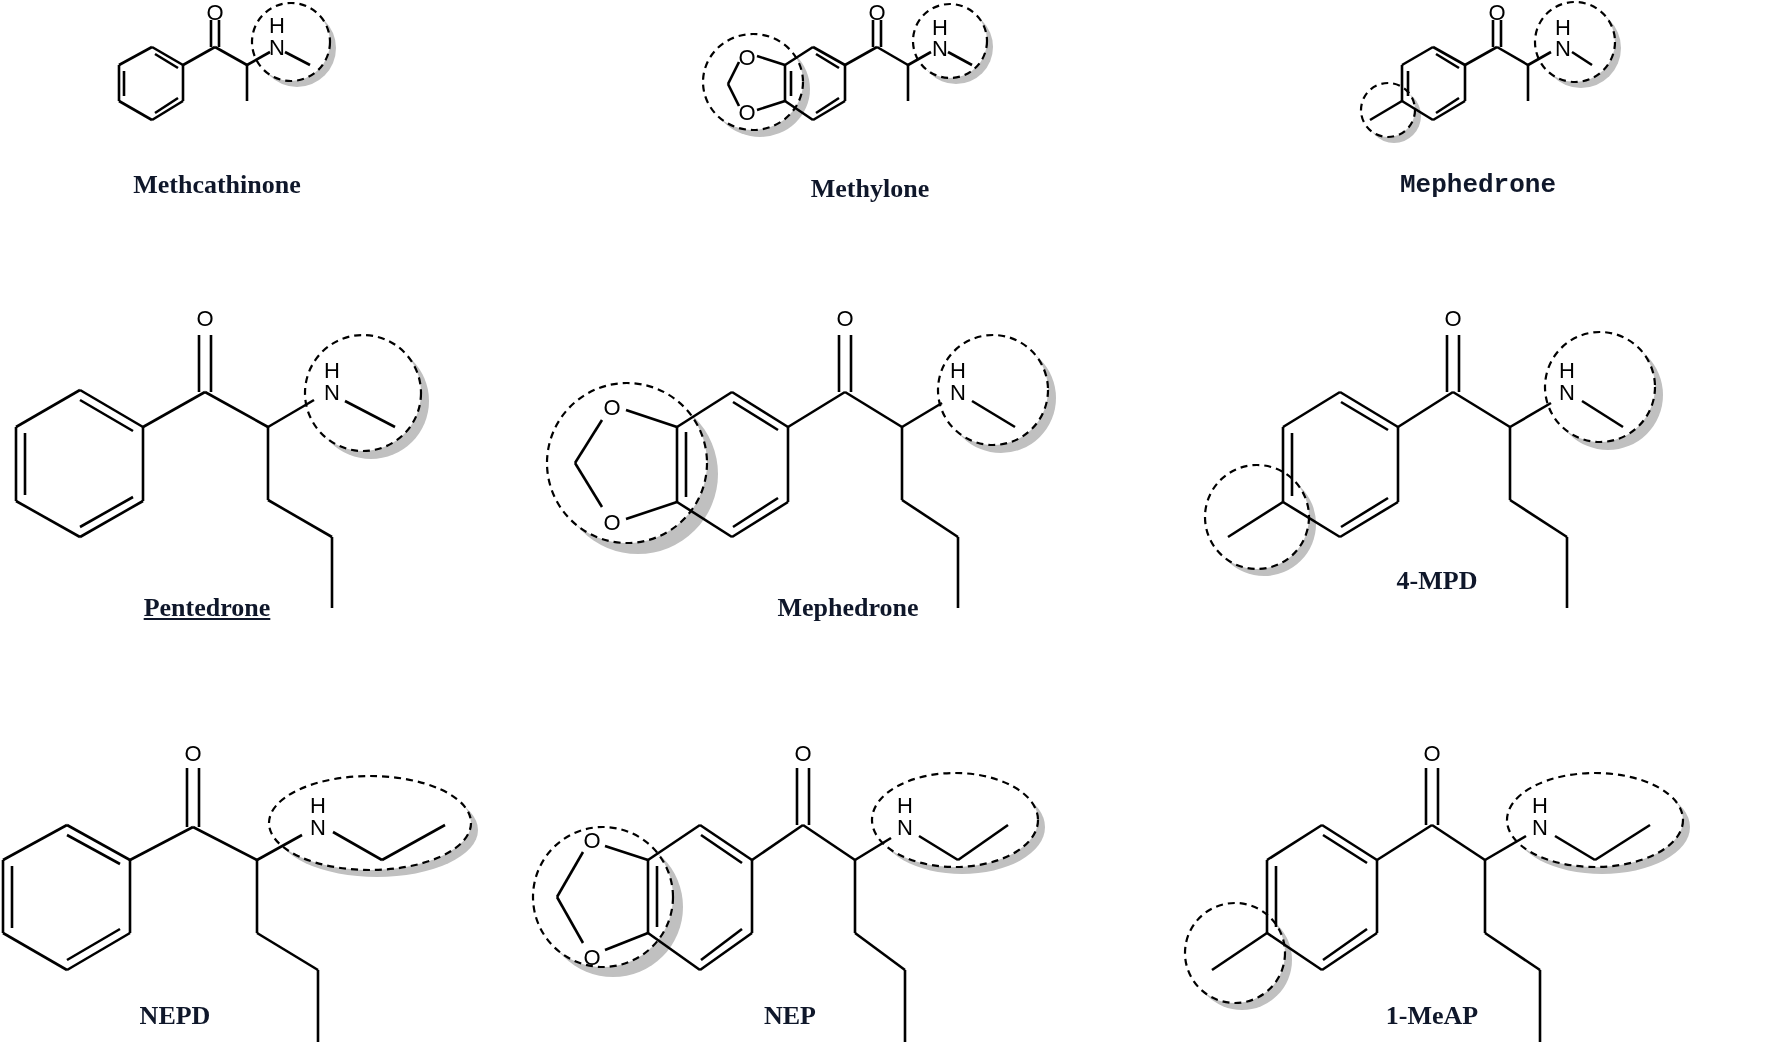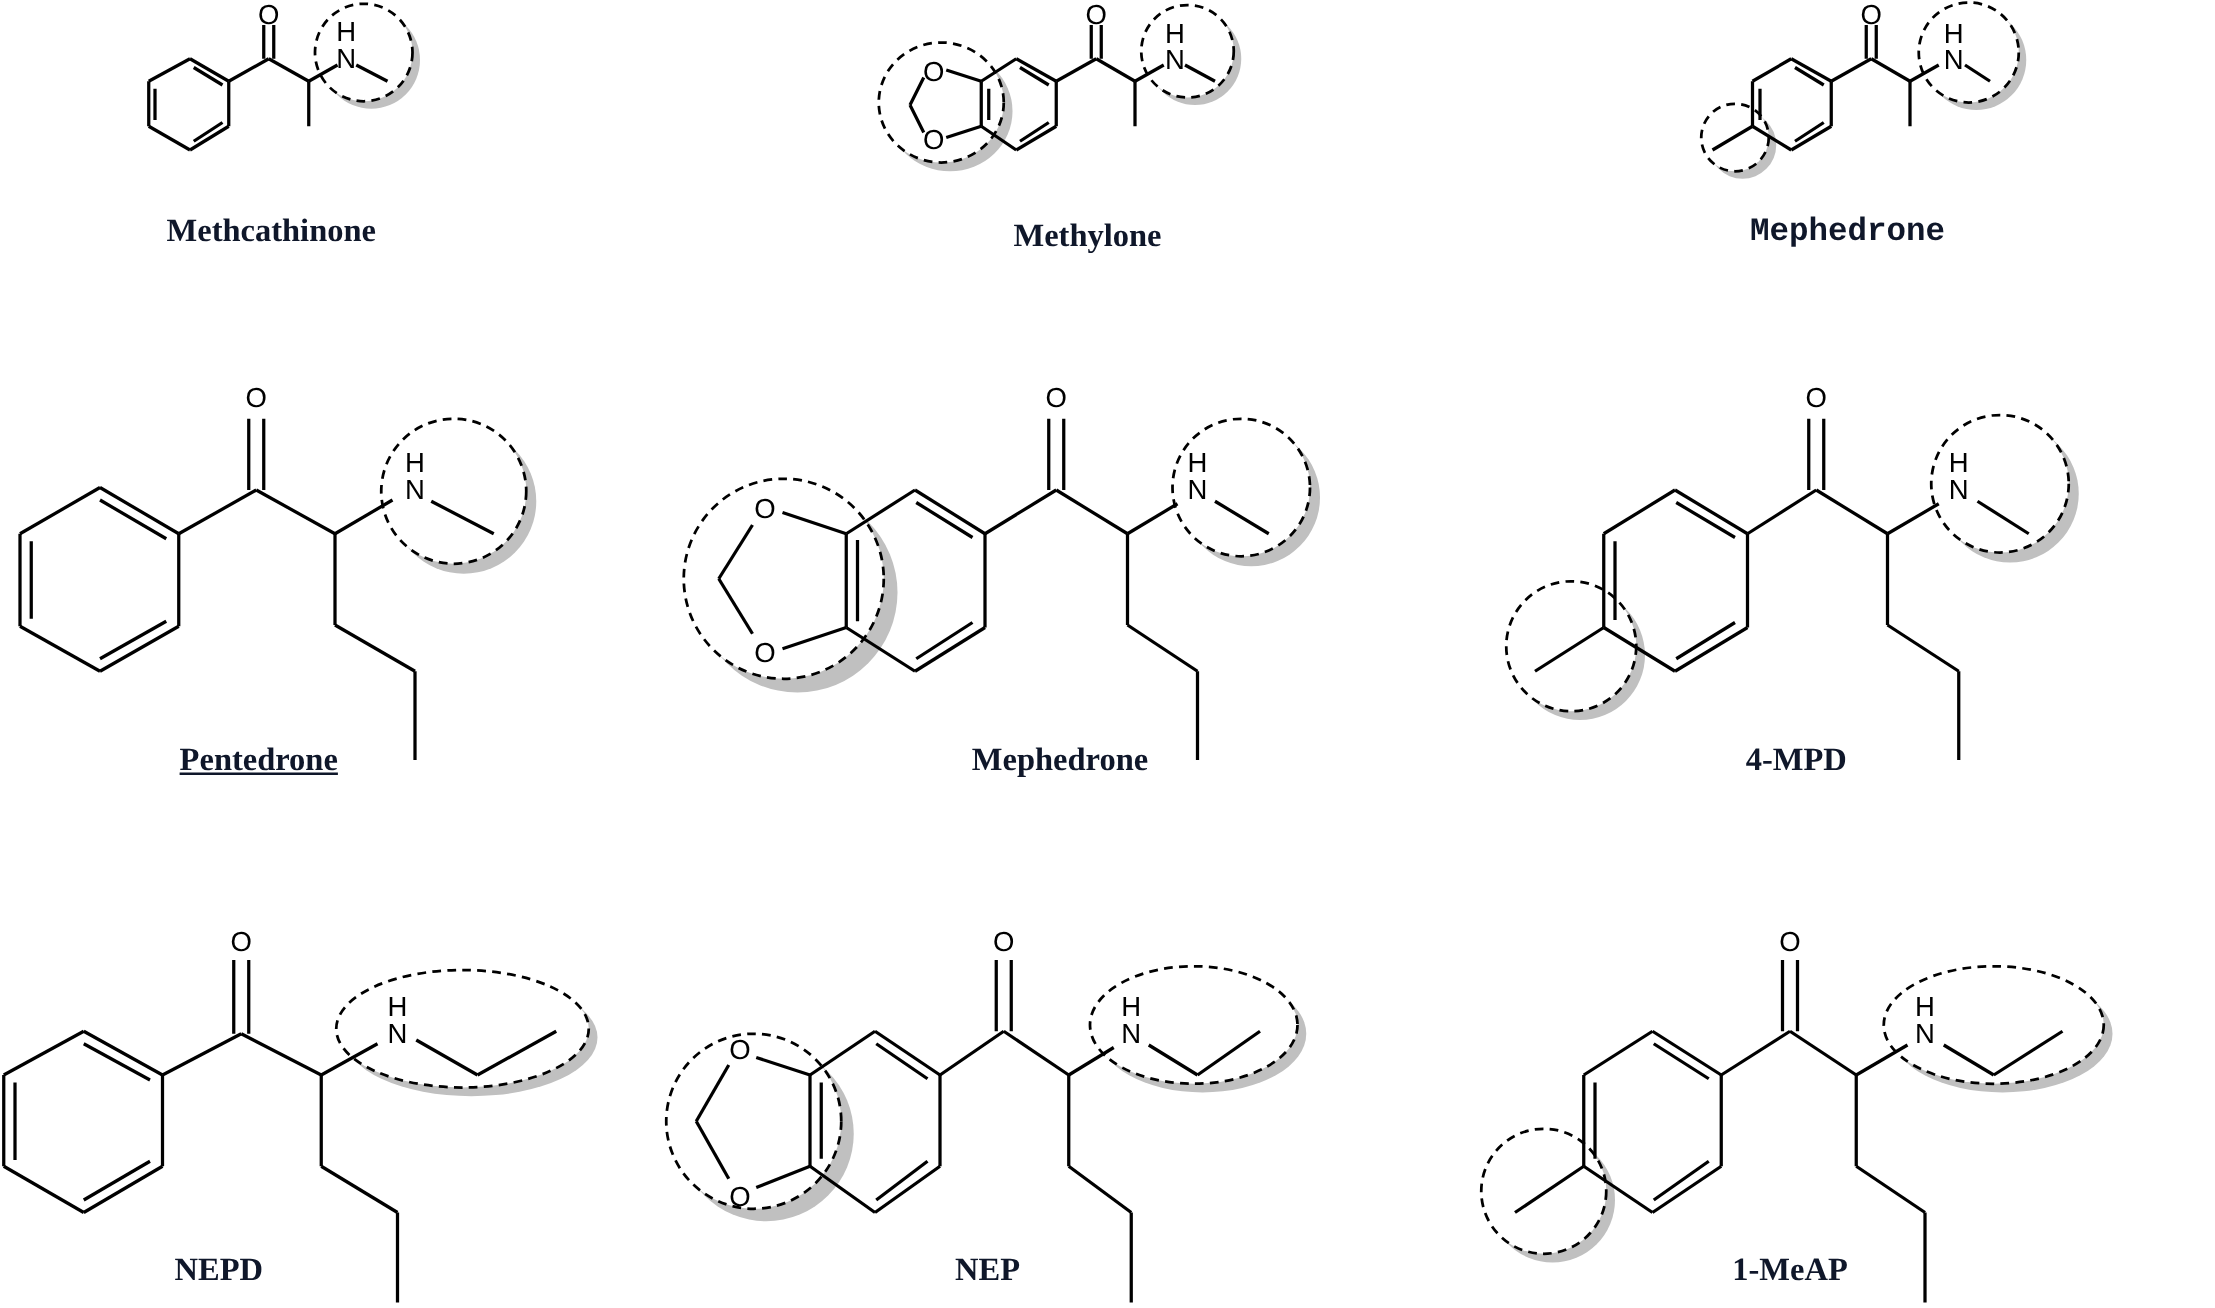--- a/index.html
+++ b/index.html
@@ -280,17 +280,17 @@
       <ellipse cx="1595" cy="820" rx="88" ry="47" class="ring-circle"></ellipse>
     </g>
 </svg>
 
 <div class="labels">
   <div class="mol-label" style="left: 217px; top: 172px;">Methcathinone</div>
   <div class="mol-label" style="left: 870px; top: 176px;">Methylone</div>
   <div class="mol-label" style="left: 1478px; top: 172px; font-family: Liberation Mono, monospace;">Mephedrone</div>
   <div class="mol-label" style="left: 207px; top: 595px; text-decoration: underline;">Pentedrone</div>
   <div class="mol-label" style="left: 848px; top: 595px;">Mephedrone</div>
-  <div class="mol-label" style="left: 1437px; top: 595px;">4-MPD</div>
+  <div class="mol-label" style="left: 1437px; top: 568px;">4-MPD</div>
   <div class="mol-label" style="left: 175px; top: 1003px; text-align: center;">NEPD</div>
   <div class="mol-label" style="left: 790px; top: 1003px;">NEP</div>
   <div class="mol-label" style="left: 1432px; top: 1003px;">1-MeAP</div>
 </div>
 
 </body></html>

